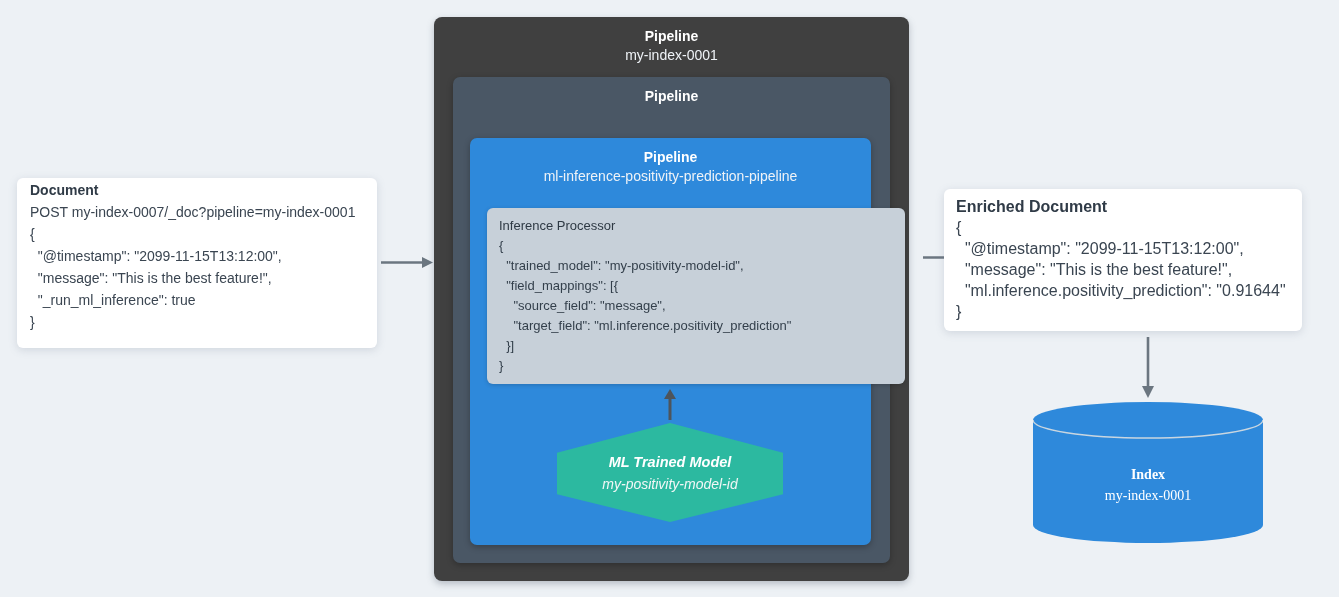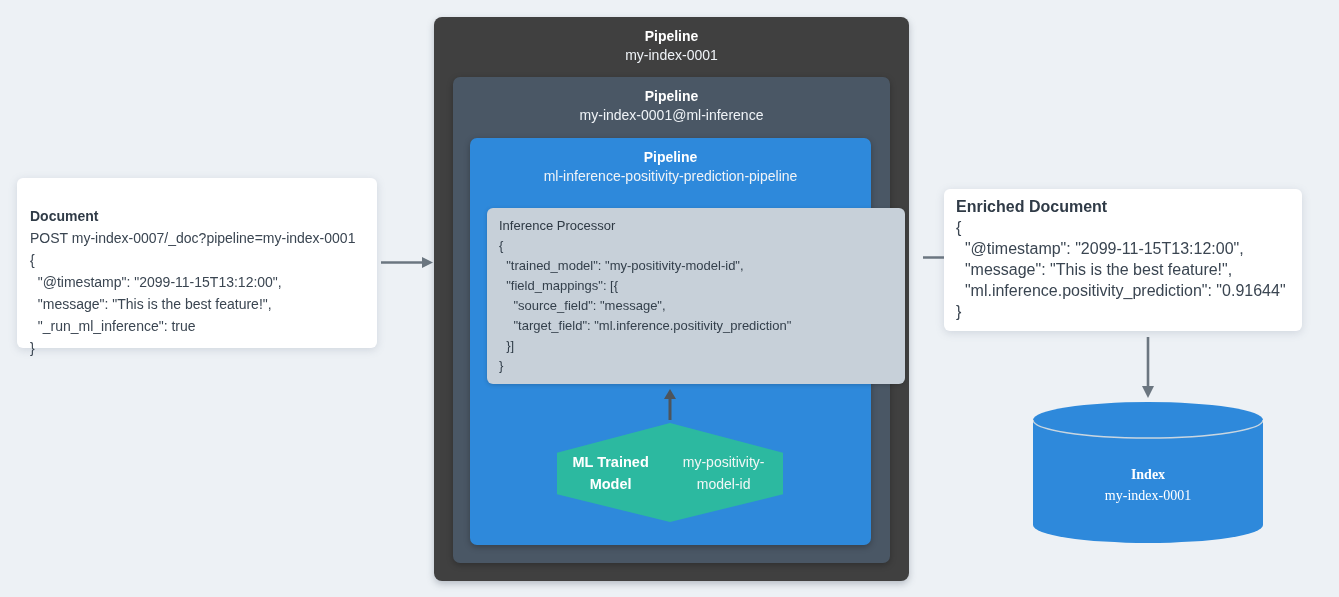--- a/index.html
+++ b/index.html
@@ -24,21 +24,21 @@
     color: #3A4551;
   }
   .card .card-title {
     font-weight: bold;
     color: #303B47;
   }
   .code-line, .card-title { white-space: pre; }
 
   .document-card {
     left: 17px; top: 178px; width: 360px; height: 170px;
-    padding: 27px 13px; box-sizing: border-box;
+    padding: 1px 13px; box-sizing: border-box;
     font-size: 14px; line-height: 22px;
   }
   .enriched-card {
     left: 944px; top: 189px; width: 358px; height: 142px;
     padding: 7px 12px; box-sizing: border-box;
     font-size: 16px; line-height: 21px;
   }
 
   
   .outer-box {
@@ -72,23 +72,23 @@
     padding: 8px 12px; box-sizing: border-box;
     font-size: 13px; line-height: 20px; color: #333F4B;
   }
   .processor-box .card-title { color: #2E3944; }
 
   
   .hexagon {
     left: 87px; top: 285px; width: 226px; height: 99px;
     background: #2CB9A0;
     clip-path: polygon(50% 0%, 100% 30%, 100% 72%, 50% 100%, 0% 72%, 0% 30%);
-    display: flex; 
+    display: flex; flex-direction: column;
     align-items: center; justify-content: center;
-    text-align: center; line-height: 22px; font-size: 14px;
+    text-align: center; line-height: 22px; font-size: 14px; font-style: italic;
   }
   .hexagon .hex-title { font-weight: bold; color: #FFFFFF; font-size: 14.5px; }
   .hexagon .hex-name { color: #F2F7F6; }
 
   
   .cylinder-wrap { left: 1033px; top: 402px; width: 230px; height: 141px; }
   .cylinder-text {
     position: absolute; left: 0; top: 62px; width: 230px;
     text-align: center; line-height: 21px; font-size: 14px; color: #FFFFFF; font-family: Liberation Serif, serif;
   }
@@ -120,21 +120,20 @@
 
   <div class="abs outer-box">
     <div class="box-header">
       <div class="box-label">Pipeline</div>
       <div class="box-name">my-index-0001</div>
     </div>
 
     <div class="abs dark-box">
       <div class="box-header">
         <div class="box-label">Pipeline</div>
-        <div class="box-name">my-index-0001@ml-inference</div>
       </div>
 
       <div class="abs blue-box">
         <div class="box-header">
           <div class="box-label">Pipeline</div>
           <div class="box-name">ml-inference-positivity-prediction-pipeline</div>
         </div>
 
         <div class="abs processor-box">
           <div class="card-title">Inference Processor</div>

